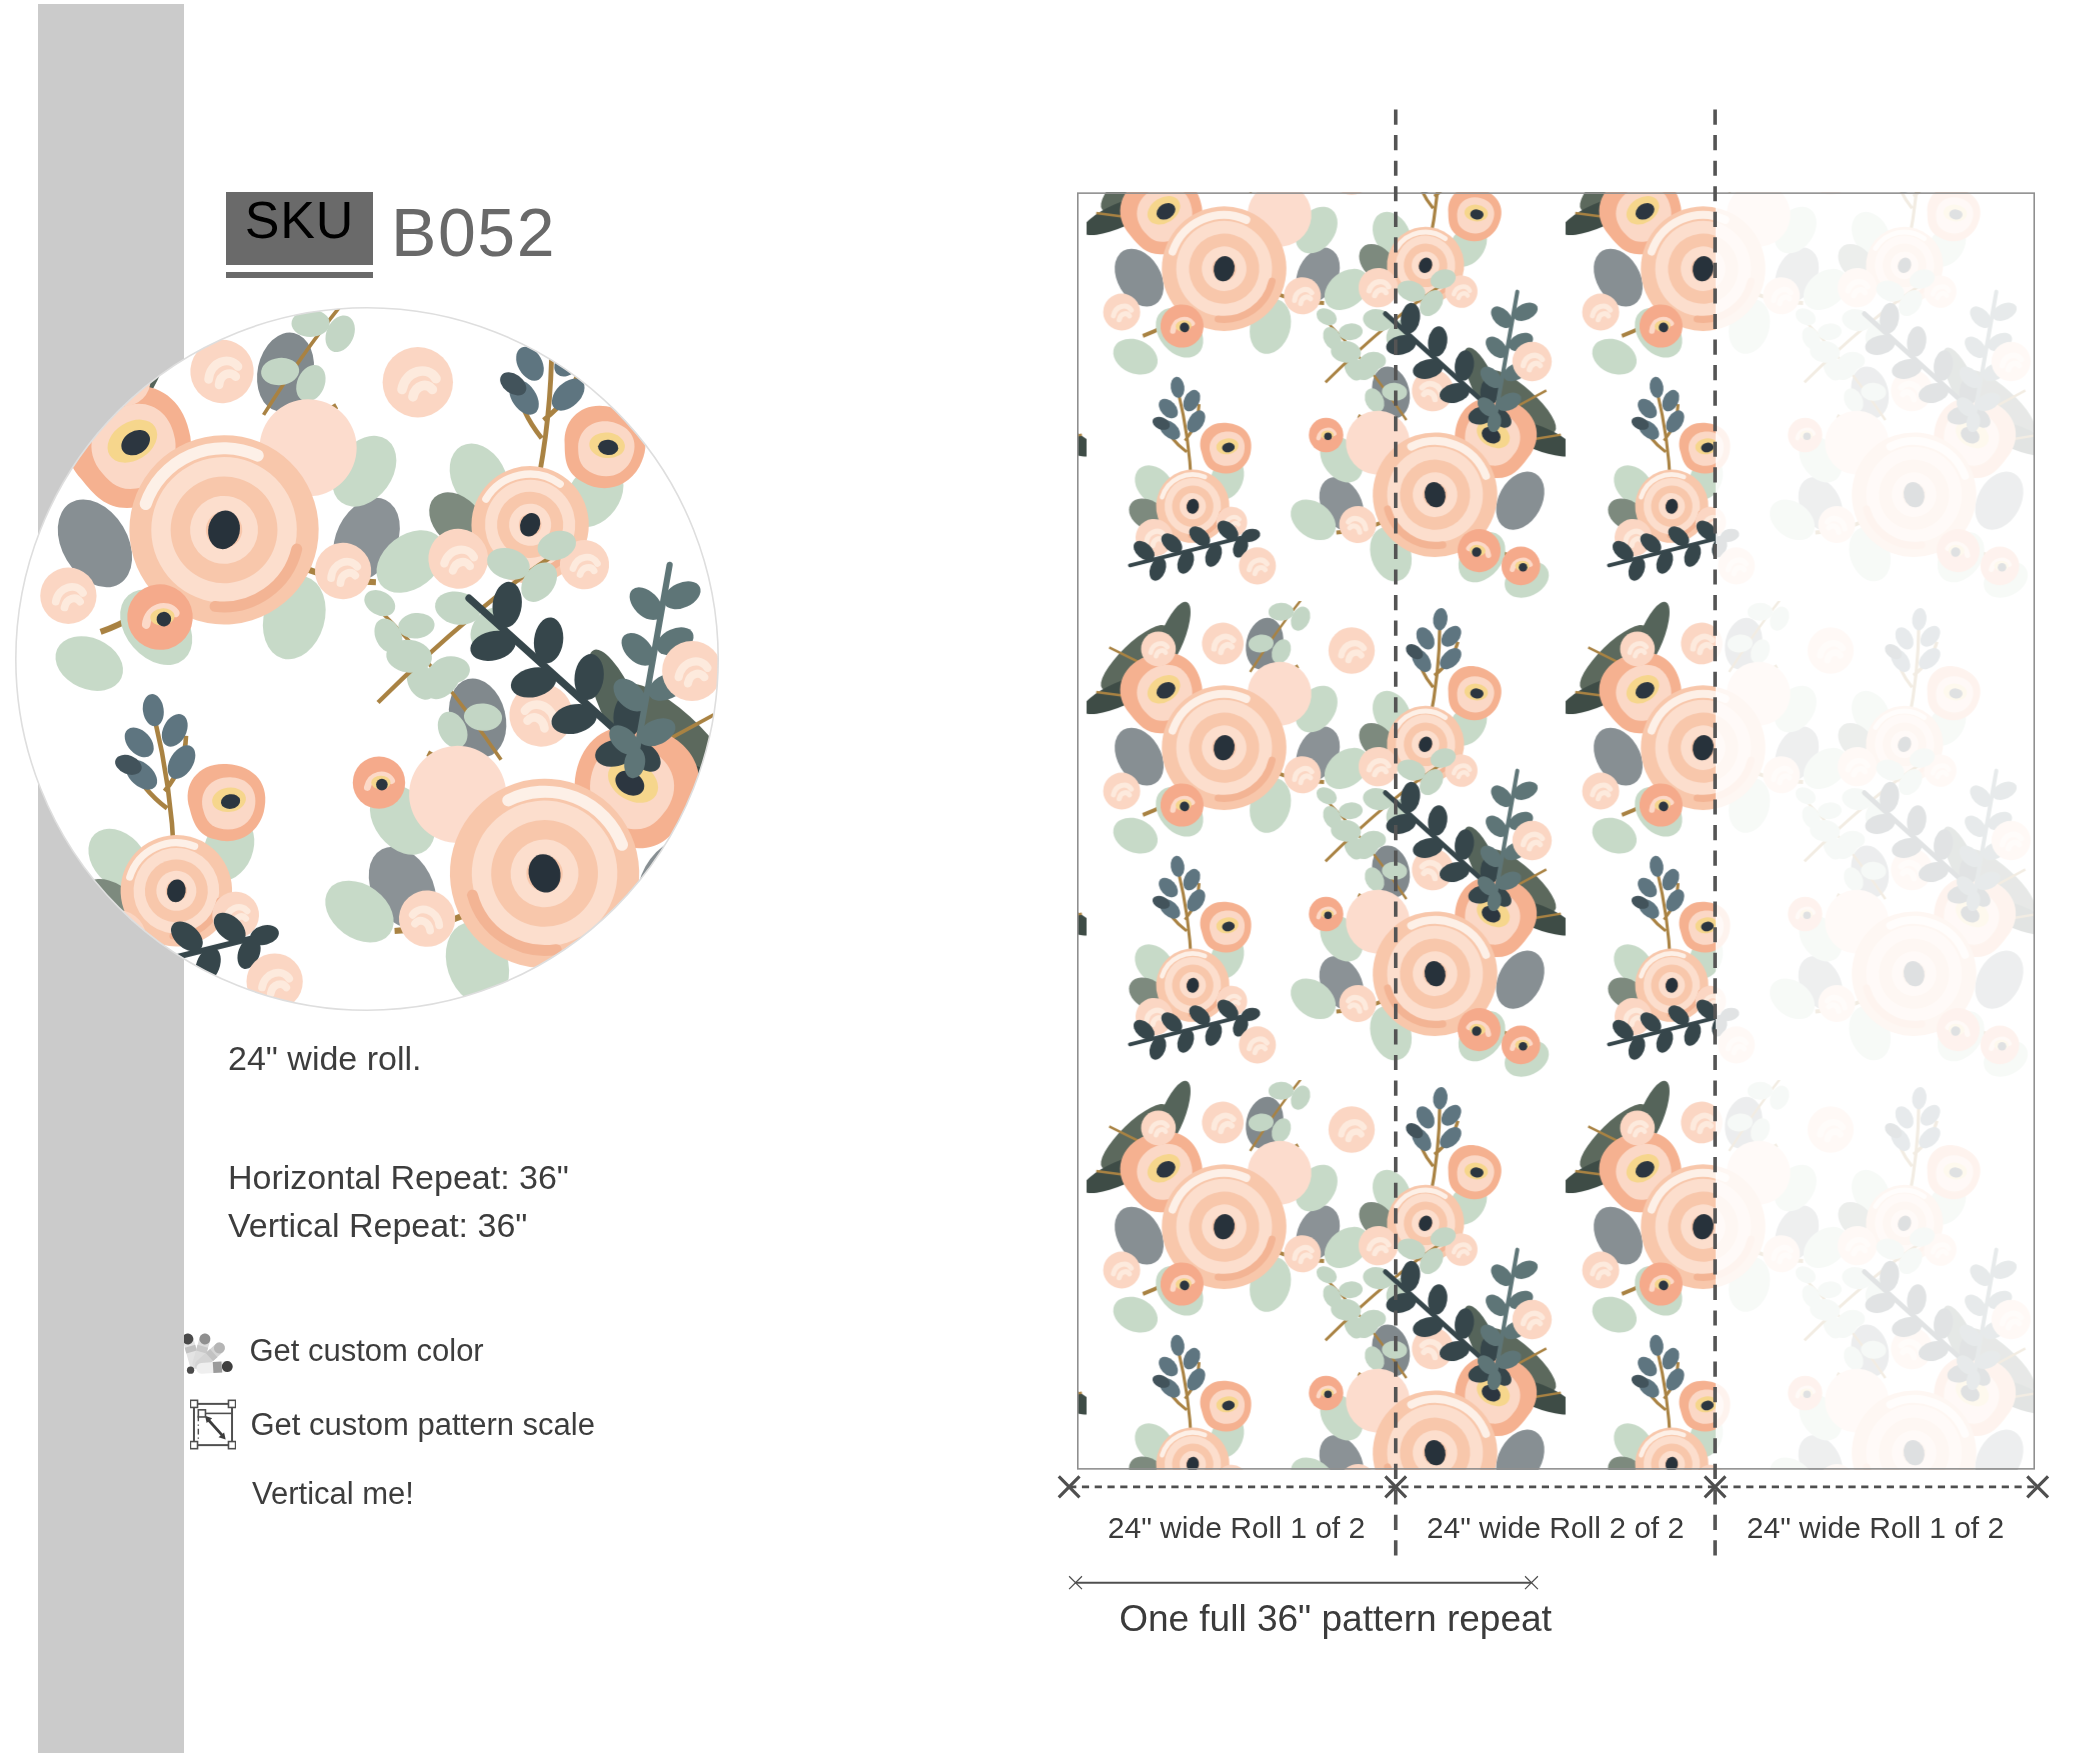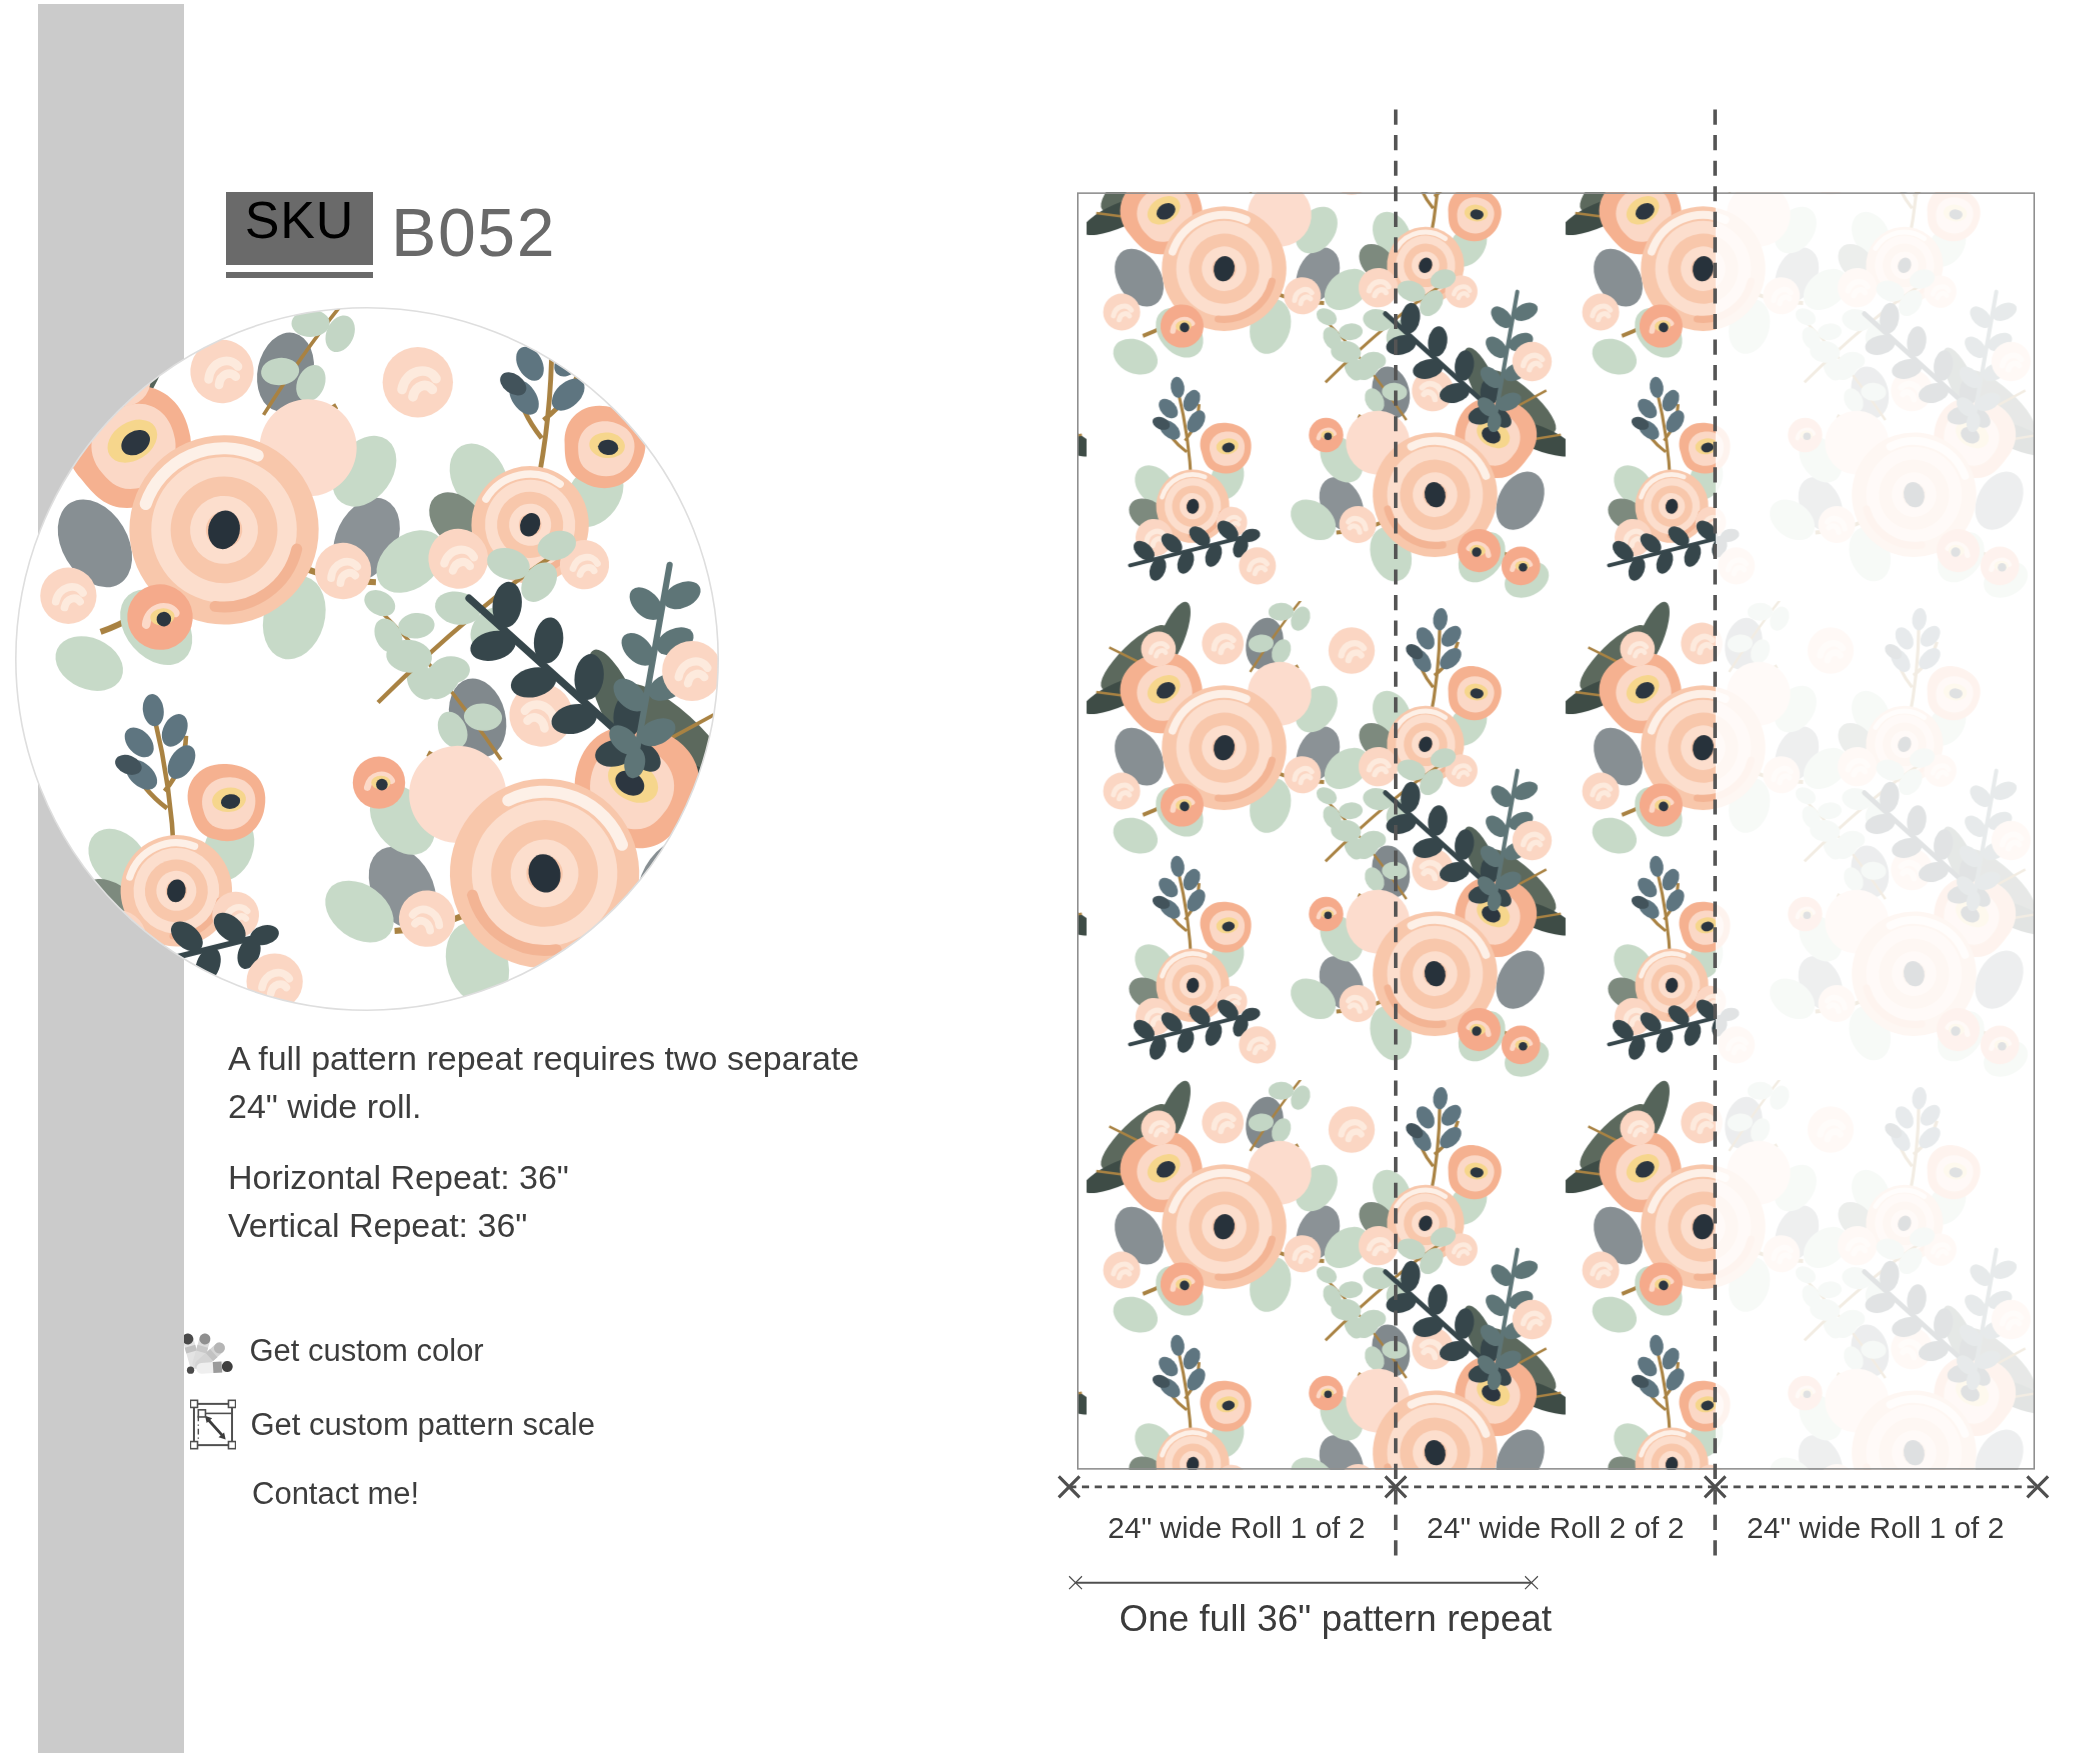--- a/index.html
+++ b/index.html
@@ -192,21 +192,20 @@
       <rect width="882" height="882" fill="#ffffff"></rect>
       <g transform="scale(1.52)">
           <rect width="600" height="600" fill="url(#floralPat)"></rect>
         </g>
     </g>
     <circle cx="441" cy="441" r="440" fill="none" stroke="#dedede" stroke-width="2"></circle>
   </svg>
 </div>
 
 <div class="abs desc-block">
-  <div>A full pattern repeat requires two separate</div>
   <div>24" wide roll.</div>
 </div>
 <div class="abs repeat-block">
   <div>Horizontal Repeat: 36"</div>
   <div>Vertical Repeat: 36"</div>
 </div>
 
 <div class="abs option-row row-color">
   <svg width="51" height="59" viewBox="0 0 70 74">
     <g transform="translate(17,62)">
@@ -248,21 +247,21 @@
       <rect x="0.5" y="2.5" width="9" height="9"></rect>
       <rect x="48.5" y="2.5" width="9" height="9"></rect>
       <rect x="0.5" y="54.5" width="9" height="9"></rect>
       <rect x="48.5" y="54.5" width="9" height="9"></rect>
       <rect x="10.5" y="14.5" width="9" height="9"></rect>
     </g>
   </svg>
   <span class="opt-label">Get custom pattern scale</span>
 </div>
 
-<div class="abs contact-line">Contact me!</div>
+<div class="abs contact-line">Vertical me!</div>
 
 <svg class="abs panel-svg" width="958" height="1278" viewBox="0 0 1200 1600">
   <g transform="translate(12,-88)">
     <rect x="-12" y="0" width="1224" height="1776" fill="url(#floralPat)"></rect>
   </g>
   <rect x="800" y="0" width="400" height="1600" fill="#ffffff" opacity="0.85"></rect>
   <rect x="1" y="1" width="1198" height="1598" fill="none" stroke="#8f8f8f" stroke-width="2"></rect>
 </svg>
 
 <svg class="abs anno-svg" width="1038" height="1549" viewBox="1300 100 1300 1940">

